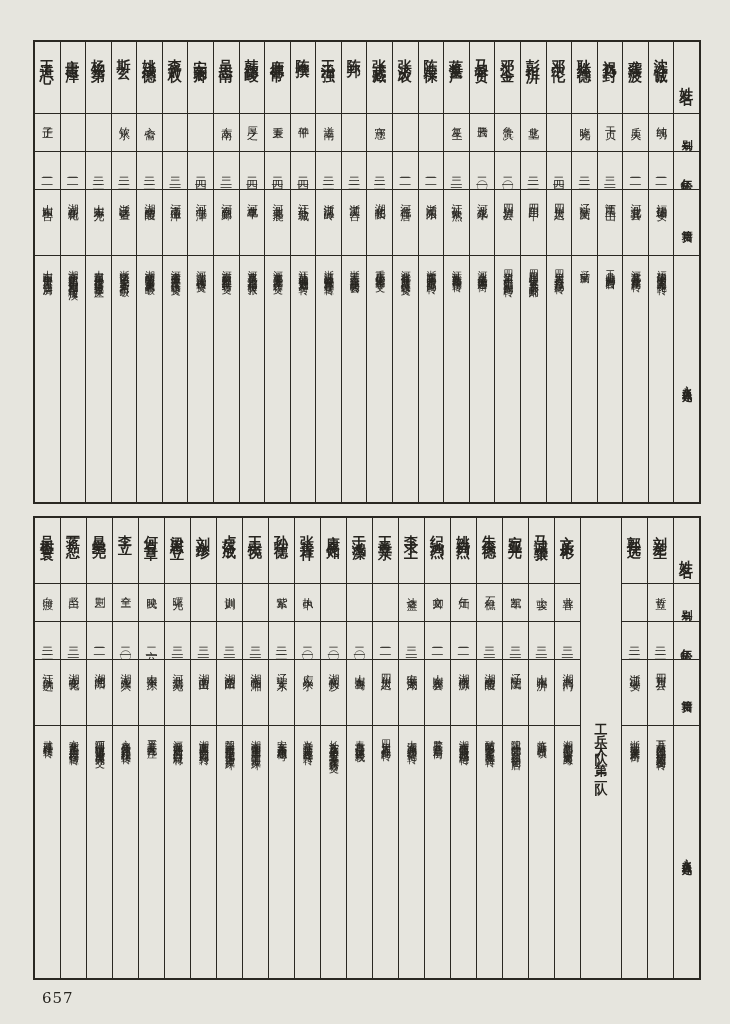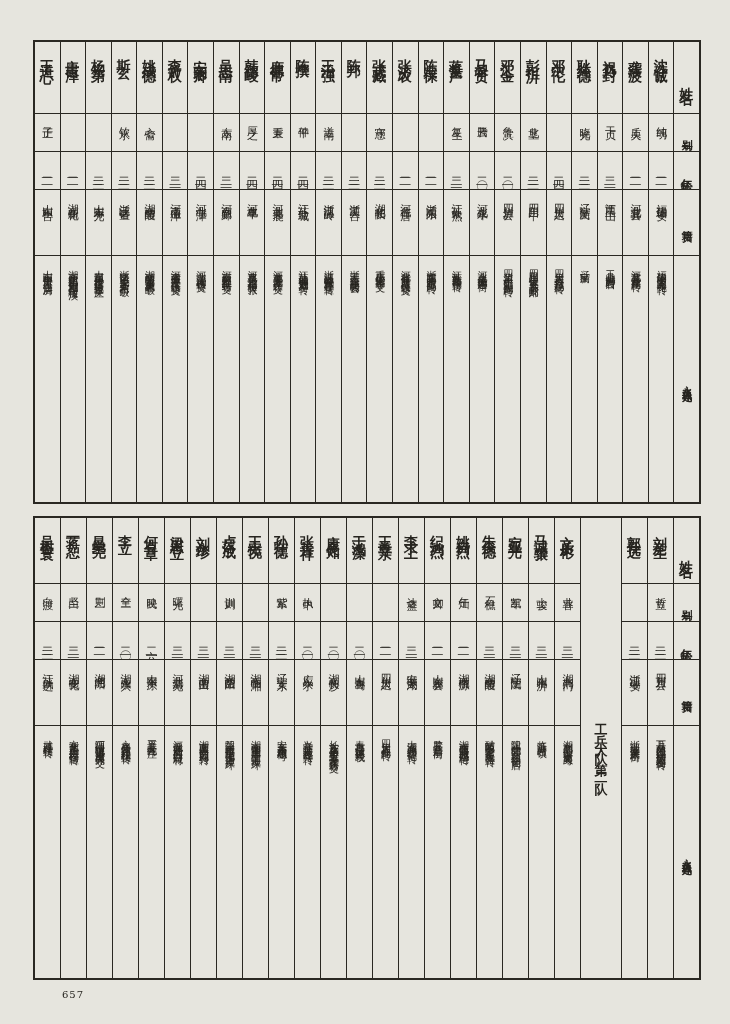--- a/index.html
+++ b/index.html
@@ -54,21 +54,21 @@
   .h-age    { font-size:12px; letter-spacing:4px; }
   .h-origin { font-size:12px; letter-spacing:14px; }
   .h-address{ font-size:13px; letter-spacing:30px; }
 
   .divider-col { flex:1.6 1 0; }
   .divider-cell { flex:1; align-items:center; border-bottom:none; }
   .divider-text { font-size:13px; font-weight:bold; letter-spacing:10px; }
 
   .page-number {
     position:absolute; left:42px; top:989px;
-    font-size:10px; letter-spacing:1px;margin-left:20px;
+    font-size:15px; letter-spacing:1px;
   }
 </style>
 </head>
 <body>
 
 <div class="page">
   <div class="sheet">
 
     <div class="grid-table t1" id="table1">
       <div class="col header-col">

